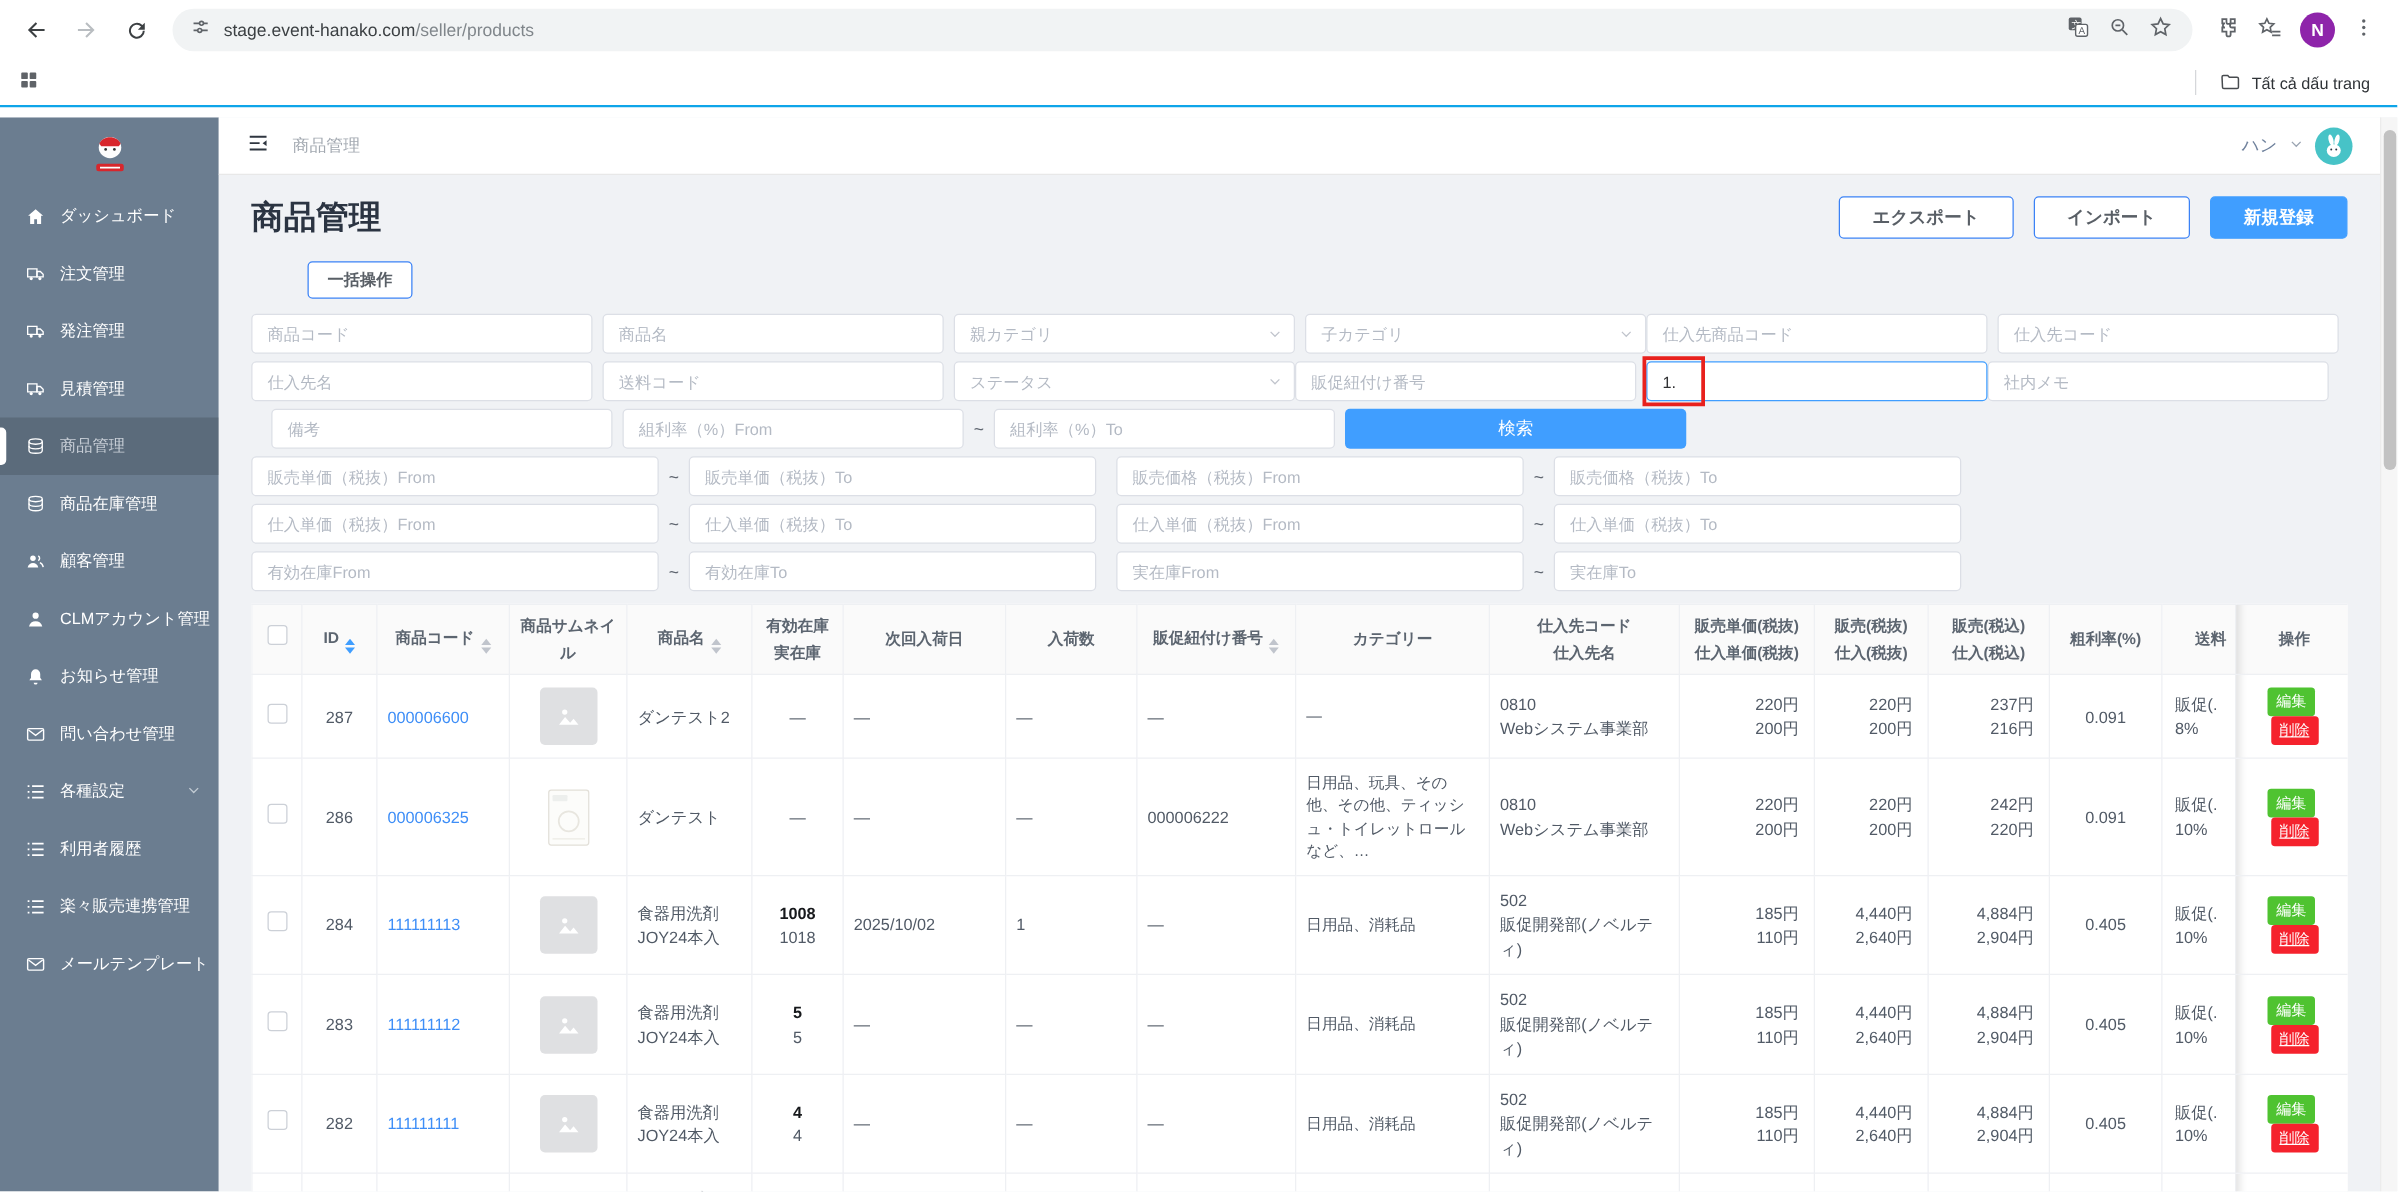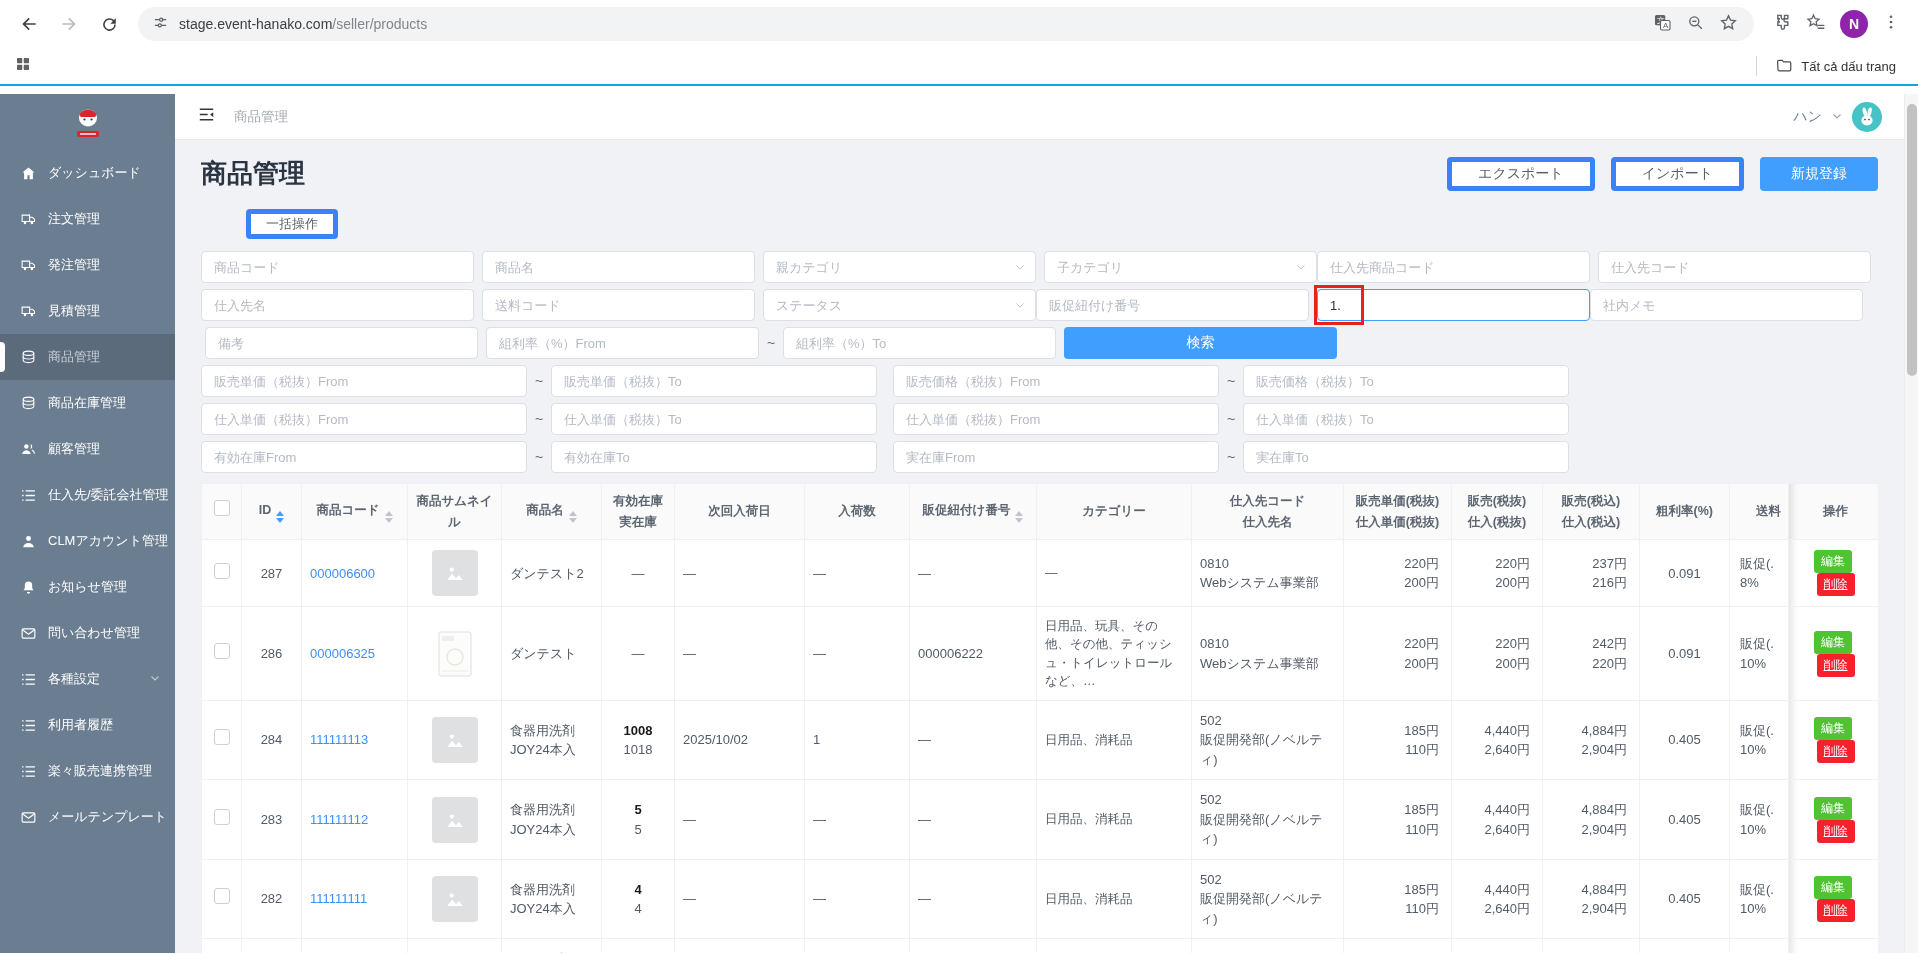--- a/index.html
+++ b/index.html
@@ -39,21 +39,21 @@
   .app-topbar { height:46px; background:#fff; border-bottom:1px solid #e8e8e8; display:flex; align-items:center; padding:0 22px; gap:18px; flex-shrink:0; }
   .breadcrumb { color:#a3a9b1; font-size:13.5px; }
   .topbar-right { margin-left:auto; display:flex; align-items:center; gap:9px; }
   .user-name { color:#6f819c; font-size:14px; }
   .user-avatar { width:30px; height:30px; border-radius:50%; background:#47c3c7; display:flex; align-items:center; justify-content:center; overflow:hidden; }
 
   .content { flex:1; background:#f0f2f5; padding:0 26px; overflow:hidden; }
   .page-head { display:flex; align-items:center; margin-top:16px; }
   .page-title { font-size:26px; font-weight:600; color:#2b3442; margin:0; }
   .head-actions { margin-left:auto; display:flex; gap:16px; }
-  .btn { height:34px; padding:0 26px; background:#fff; border:5px solid #3b82f6; border-radius:4px; color:#595f66; font-size:14px; display:flex; align-items:center; justify-content:center; cursor:pointer; }
+  .btn { height:34px; padding:0 26px; background:#fff; border:1px solid #3b82f6; border-radius:4px; color:#595f66; font-size:14px; display:flex; align-items:center; justify-content:center; cursor:pointer;font-weight:bold; }
   .btn.primary { background:#409eff; border-color:#409eff; color:#fff; }
   .btn.small { height:30px; padding:0 15px; font-size:13px; }
   .bulk-row { margin-top:18px;padding-left:45px; }
 
   
   .filters { margin-top:12px; }
   .f-row { display:flex; align-items:center; margin-bottom:6px; }
   .f { height:32px; width:273px; border:1px solid #dcdfe6; border-radius:4px; background:#fff; padding:0 12px; font-size:13px; color:#303133; outline:none; font-family:inherit; }
   .f::placeholder { color:#b4bac4; }
   .f + .f, .gap8 { margin-left:8px; }
@@ -275,29 +275,20 @@
               <circle cx="9" cy="8.5" r="3.1" fill="#fff"></circle>
               <path d="M3 19c.7-3.4 3-5.1 6-5.1s5.3 1.7 6 5.1z" fill="#fff"></path>
               <path d="M15 6a3 3 0 0 1 0 5.2M16.8 13.6c2 .7 3.3 2.4 3.8 5" fill="none" stroke="#fff" stroke-width="1.6"></path>
             </svg>
           </span>
           <span class="nlabel">顧客管理</span>
         </div>
         <div class="nav-item">
           <span class="nicon">
             <svg width="17" height="17" viewBox="0 0 24 24">
-              <path d="M8 5.5h13M8 12h13M8 18.5h13" stroke="#fff" stroke-width="1.9"></path>
-              <path d="M3 5.5h2M3 12h2M3 18.5h2" stroke="#fff" stroke-width="1.9"></path>
-            </svg>
-          </span>
-          <span class="nlabel">仕入先/委託会社管理</span>
-        </div>
-        <div class="nav-item">
-          <span class="nicon">
-            <svg width="17" height="17" viewBox="0 0 24 24">
               <circle cx="12" cy="7.8" r="3.5" fill="#fff"></circle>
               <path d="M4.5 20c.9-3.8 3.7-5.8 7.5-5.8s6.6 2 7.5 5.8z" fill="#fff"></path>
             </svg>
           </span>
           <span class="nlabel">CLMアカウント管理</span>
         </div>
         <div class="nav-item">
           <span class="nicon">
             <svg width="17" height="17" viewBox="0 0 24 24">
               <path d="M12 3.5a5.2 5.2 0 0 1 5.2 5.2v4.2l1.9 3H4.9l1.9-3V8.7A5.2 5.2 0 0 1 12 3.5z" fill="#fff"></path>
@@ -431,21 +422,21 @@
           </span>
           <input class="f" placeholder="販促紐付け番号" style="">
           <span class="focus-wrap">
             <input class="f" value="1." style="">
             <span class="anno-box"></span>
           </span>
           <input class="f" placeholder="社内メモ" style="">
         </div>
 
         <div class="f-row">
-          <input class="f" style="margin-left: 4px;" placeholder="備考">
+          <input class="f" style="margin-left: 16px;" placeholder="備考">
           <input class="f" placeholder="組利率（%）From" style="">
           <span class="tilde">~</span>
           <input class="f" style="margin-left: 0px;" placeholder="組利率（%）To">
           <button class="search-btn">検索</button>
         </div>
 
         <div class="f-row">
           <input class="f wide" style="margin-left: 0px;" placeholder="販売単価（税抜）From">
           <span class="tilde">~</span>
           <input class="f wide" style="margin-left: 0px;" placeholder="販売単価（税抜）To">

